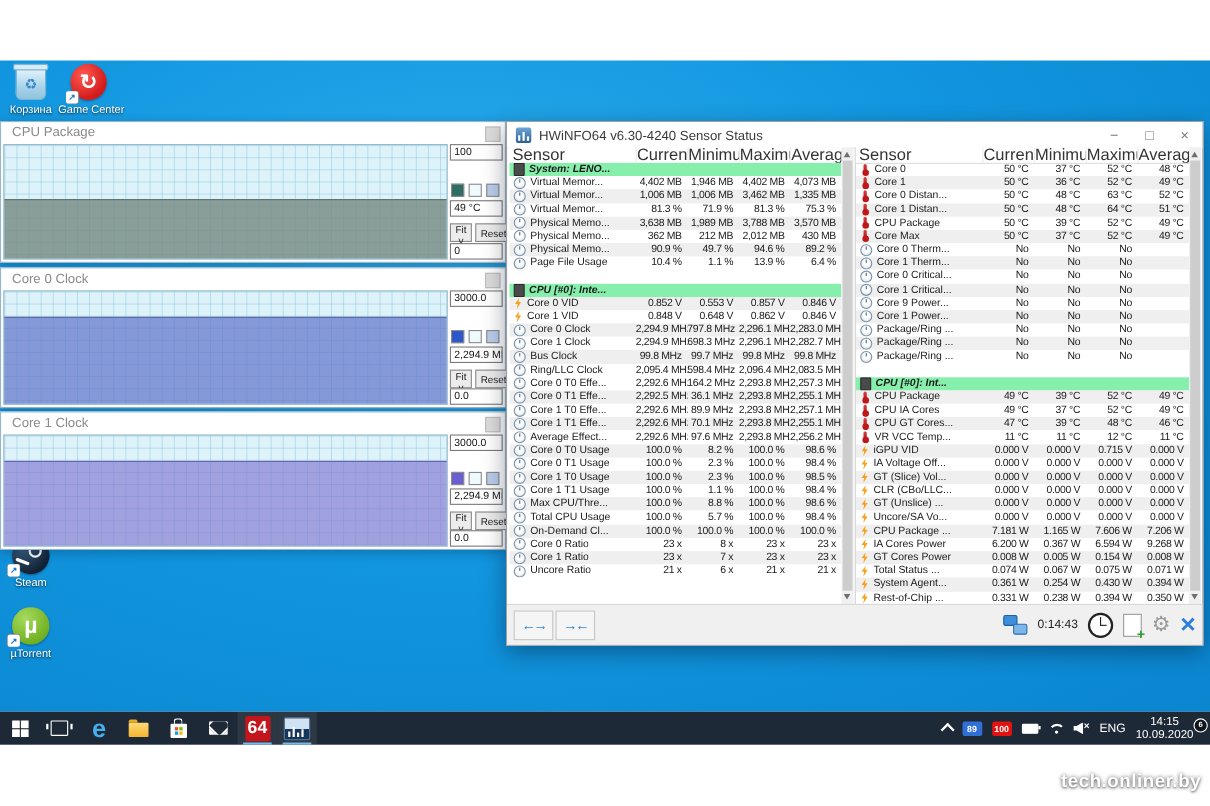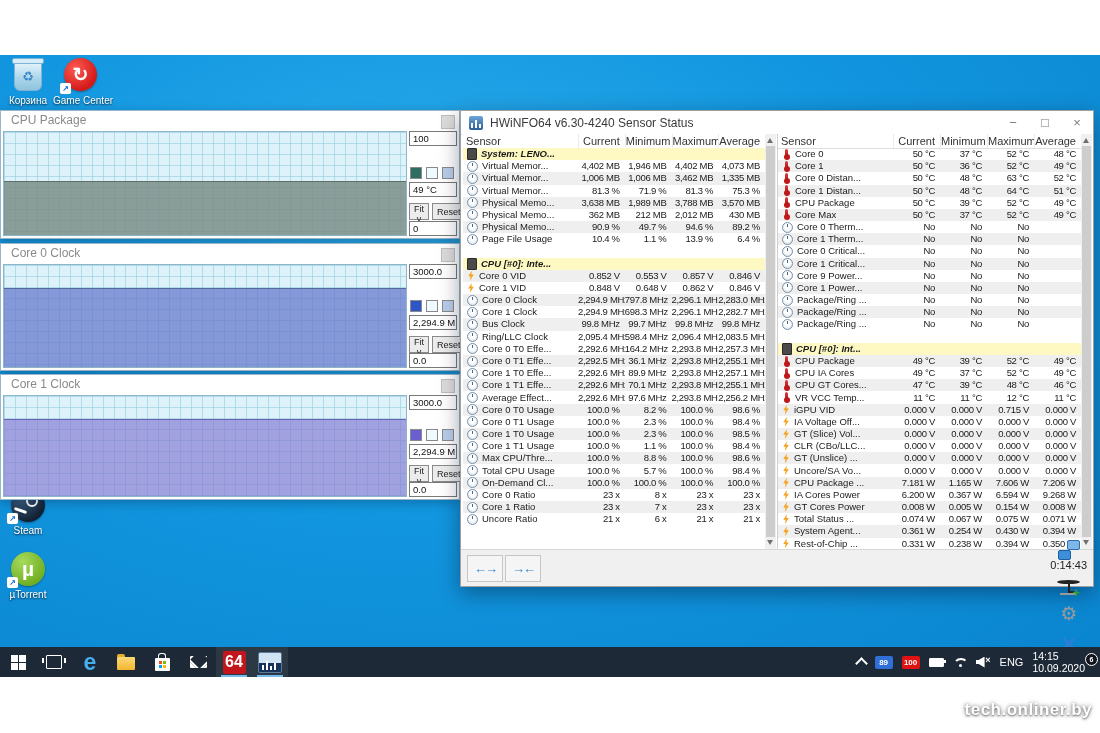--- a/index.html
+++ b/index.html
@@ -58,50 +58,50 @@
   .hico::after{content:'';position:absolute;left:2px;bottom:2px;width:10px;height:8px;
         background:linear-gradient(#fff,#fff) 0 100%/2px 5px no-repeat,
                    linear-gradient(#fff,#fff) 4px 100%/2px 8px no-repeat,
                    linear-gradient(#fff,#fff) 8px 100%/2px 4px no-repeat;}
   .httl{font-size:12px;color:#3a3a3a;}
   .hbtns{margin-left:auto;display:flex;}
   .hbtn{width:32px;height:22px;display:grid;place-items:center;font-size:13px;color:#7a7a7a;cursor:pointer;}
   .panel{position:absolute;top:23px;height:415px;background:#fff;}
   .panel.left{left:2px;width:313px;}
   .panel.right{left:316px;width:314px;border-left:1px solid #d0d0d0;}
-  .thead{position:absolute;left:0;top:0;right:11px;height:14px;display:flex;font-size:11px;color:#333;
+  .thead{position:absolute;left:0;top:0;right:11px;height:14px;display:flex;font-size:15px;color:#333;
         line-height:14px;border-bottom:1px solid #ddd;background:#fff;}
   .rowsarea{position:absolute;left:0;top:14px;right:11px;bottom:0;overflow:hidden;}
   .cell.name{flex:0 0 112px;display:flex;align-items:center;overflow:hidden;white-space:nowrap;padding-left:3px;}
   .cell.num{flex:1;text-align:right;padding-right:5px;white-space:nowrap;overflow:hidden;letter-spacing:-.3px;}
   .thead .cell.num{border-left:1px solid #ececec;letter-spacing:0;}
   .trow{display:flex;height:12.18px;line-height:12px;font-size:9.5px;color:#1a1a1a;align-items:center;}
   .trow.alt{background:#efefef;}
-  .trow.header{background:#fef9c3;justify-content:center;}
+  .trow.header{background:#86efac;justify-content:center;}
   .trow.header .cname{font-style:italic;font-weight:bold;}
   .trow.blank{background:#fff;}
   .cname{overflow:hidden;white-space:nowrap;}
   .ricon{flex:none;position:relative;display:inline-block;margin:0 4px 0 1px;}
   .ricon.clock{width:9px;height:9px;border-radius:50%;border:1px solid #7a92a8;
         background:radial-gradient(circle at 50% 40%,#fff 35%,#cfdbe4);}
   .ricon.clock::after{content:'';position:absolute;left:4px;top:1px;width:1px;height:3px;background:#4a6a84;}
   .ricon.temp{width:3px;height:9px;border-radius:2px;background:linear-gradient(#e04040,#a01010);margin:0 7px 2px 4px;}
   .ricon.temp::after{content:'';position:absolute;left:-1.5px;bottom:-2px;width:6px;height:6px;background:#c01818;border-radius:50%;}
   .ricon.volt{width:8px;height:10px;background:#f6a21c;
         clip-path:polygon(62% 0,15% 55%,45% 55%,35% 100%,85% 38%,55% 38%);}
   .ricon.chip{width:8px;height:10px;background:#4a4a4a;border:1px solid #2a2a2a;border-radius:1px;}
   .vscroll{position:absolute;right:0;top:0;bottom:0;width:11px;background:#f0f0f0;}
   .vscroll .thumb{position:absolute;left:1px;right:1px;top:12px;bottom:12px;background:#cdcdcd;}
   .sarr{position:absolute;left:2px;width:0;height:0;}
   .sarr.up{top:4px;border-left:3.5px solid transparent;border-right:3.5px solid transparent;border-bottom:5px solid #707070;}
   .sarr.down{bottom:4px;border-left:3.5px solid transparent;border-right:3.5px solid transparent;border-top:5px solid #707070;}
   .htoolbar{position:absolute;left:0;right:0;bottom:0;height:36px;background:#f0f0f0;border-top:1px solid #d8d8d8;}
   .tbtn{position:absolute;top:5px;width:34px;height:25px;border:1px solid #c6c6c6;background:#f5f5f5;
         display:grid;place-items:center;font-size:13px;font-weight:bold;color:#2f86d2;letter-spacing:-2px;cursor:pointer;}
-  .hright{position:absolute;right:6px;top:0;height:36px;display:flex;align-items:center;gap:9px;flex-direction:column;}
+  .hright{position:absolute;right:6px;top:0;height:36px;display:flex;align-items:center;gap:9px;}
   .uptime{font-size:11px;color:#222;}
   .net{position:relative;width:22px;height:18px;cursor:pointer;}
   .net::before{content:'';position:absolute;left:0;top:0;width:11px;height:8px;background:#3c8fd8;border:1px solid #1d5fa0;border-radius:2px;}
   .net::after{content:'';position:absolute;right:0;bottom:0;width:11px;height:8px;background:#7db7e8;border:1px solid #2d6fb0;border-radius:2px;}
   .clk{width:19px;height:19px;border:2px solid #222;border-radius:50%;position:relative;background:#fff;cursor:pointer;}
   .clk::before{content:'';position:absolute;left:9px;top:2px;width:1.5px;height:8px;background:#222;}
   .clk::after{content:'';position:absolute;left:9px;top:9px;width:6px;height:1.5px;background:#222;}
   .rep{width:15px;height:19px;background:#fff;border:1px solid #999;position:relative;cursor:pointer;}
   .rep::after{content:'+';position:absolute;right:-4px;bottom:-3px;color:#2da12d;font-weight:bold;font-size:13px;line-height:9px;}
   .gear{font-size:19px;color:#9a9a9a;cursor:pointer;line-height:1;}
@@ -148,21 +148,21 @@
   .batt::after{content:'';position:absolute;right:-3px;top:1px;width:2px;height:3px;background:#fff;}
   .wifi{position:relative;width:14px;height:11px;overflow:hidden;cursor:pointer;}
   .wifi::before{content:'';position:absolute;left:0;top:1px;width:12px;height:12px;border:2px solid #fff;border-radius:50%;
         clip-path:polygon(50% 50%,-10% -10%,110% -10%);}
   .wifi::after{content:'';position:absolute;left:6px;top:7px;width:3px;height:3px;background:#fff;border-radius:50%;}
   .spk{position:relative;width:15px;height:11px;cursor:pointer;}
   .spk::before{content:'';position:absolute;left:0;top:0;width:9px;height:11px;background:#fff;
         clip-path:polygon(0 32%,35% 32%,100% 0,100% 100%,35% 68%,0 68%);}
   .spk::after{content:'×';position:absolute;right:0;top:-2px;color:#fff;font-size:9px;font-weight:bold;}
   .lang{color:#fff;font-size:11px;cursor:pointer;}
-  .clock2{color:#fff;font-size:10.5px;text-align:left;line-height:12px;cursor:pointer;}
+  .clock2{color:#fff;font-size:10.5px;text-align:center;line-height:12px;cursor:pointer;}
   .notif{position:relative;width:16px;height:13px;background:#fff;cursor:pointer;
         clip-path:polygon(0 0,100% 0,100% 78%,30% 78%,12% 100%,12% 78%,0 78%);}
   .notifwrap{position:relative;}
   .notifwrap .nb{position:absolute;right:-4px;bottom:-4px;width:11px;height:11px;background:#10151c;border:1px solid #fff;
         border-radius:50%;color:#fff;font-size:7px;font-weight:bold;display:grid;place-items:center;}
 </style>
 </head>
 <body>
 
 <div class="screen">

